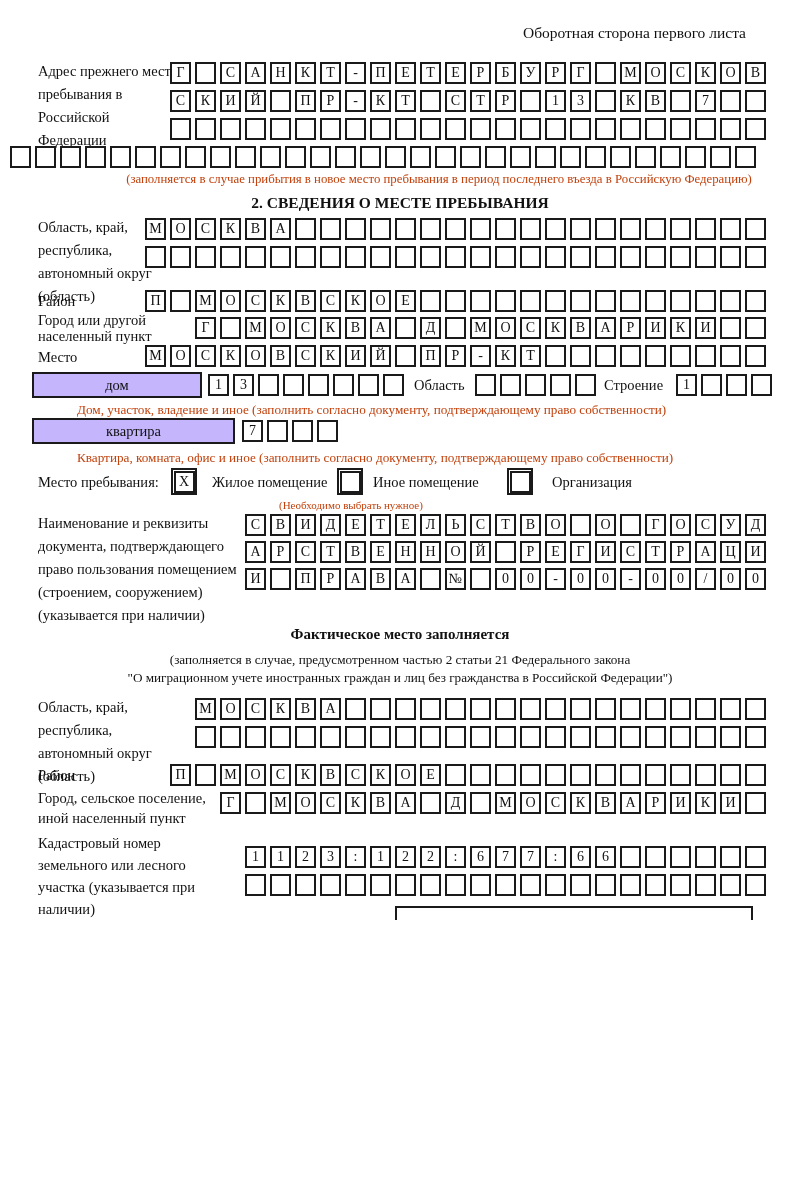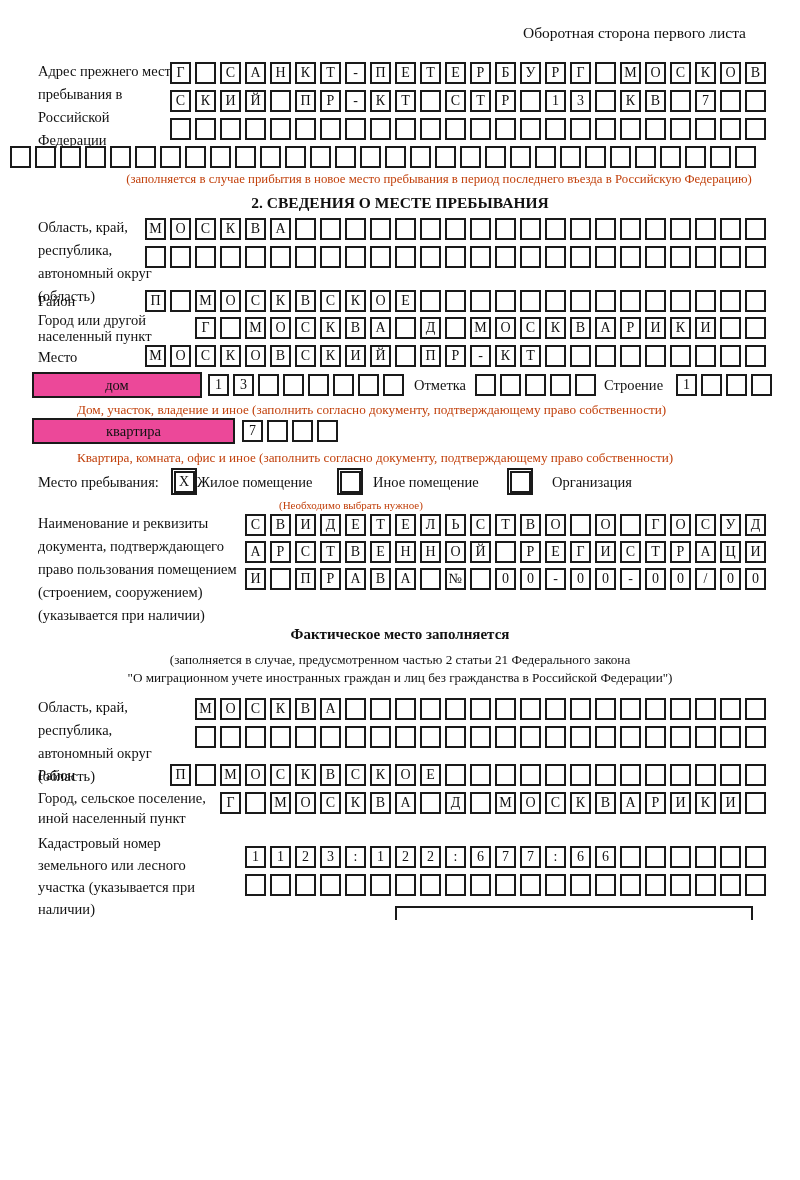--- a/index.html
+++ b/index.html
@@ -14,21 +14,21 @@
   .center{text-align:center;width:800px;left:0;}
   .sec-title{font-weight:bold;font-size:15.5px;}
   .cells{display:flex;gap:4px;}
   .cell{
     width:21px;height:22px;box-sizing:border-box;border:2px solid #1a1a1a;
     display:flex;align-items:center;justify-content:center;
     font-size:14px;line-height:1;background:#fff;flex:0 0 auto;
   }
   .widebox{
     box-sizing:border-box;border:2px solid #1a1a1a;height:26px;
-    display:flex;align-items:center;justify-content:center;font-size:14.5px;background:#ec4899;
+    display:flex;align-items:center;justify-content:center;font-size:14.5px;background:#c4b5fd;
   }
   .chk{
     width:26px;height:27px;box-sizing:border-box;border:2px solid #1a1a1a;
     display:flex;align-items:center;justify-content:center;font-size:15px;background:#fff;
   }
   .stamp{box-sizing:border-box;border:2px solid #1a1a1a;background:#fff;}
   .capt{font-size:13.2px;line-height:19px;text-align:center;}
 </style>
 </head>
 <body>
@@ -299,21 +299,21 @@
   <div class="abs cells" style="left:208px;top:374px;">
       <span class="cell">1</span>
       <span class="cell">3</span>
       <span class="cell"></span>
       <span class="cell"></span>
       <span class="cell"></span>
       <span class="cell"></span>
       <span class="cell"></span>
       <span class="cell"></span>
     </div>
-  <div class="abs flabel" style="left:414px;top:374px;">Отметка</div>
+  <div class="abs flabel" style="left:414px;top:374px;">Область</div>
   <div class="abs cells" style="left:475px;top:374px;">
       <span class="cell"></span>
       <span class="cell"></span>
       <span class="cell"></span>
       <span class="cell"></span>
       <span class="cell"></span>
     </div>
   <div class="abs flabel" style="left:604px;top:374px;">Строение</div>
   <div class="abs cells" style="left:676px;top:374px;">
       <span class="cell">1</span>
@@ -329,21 +329,21 @@
       <span class="cell"></span>
       <span class="cell"></span>
       <span class="cell"></span>
     </div>
   <div class="abs small-note" style="left:38px;top:450px;font-size:13.2px;">Квартира, комната, офис и иное (заполнить согласно документу, подтверждающему право собственности)</div>
 
   <div class="abs flabel" style="left:38px;top:471px;">Место пребывания:</div>
   <div class="abs chk" style="left:171px;top:468px;">
       <span class="cell">X</span>
     </div>
-  <div class="abs flabel" style="left:197px;top:471px;">Жилое помещение</div>
+  <div class="abs flabel" style="left:212px;top:471px;">Жилое помещение</div>
   <div class="abs chk" style="left:337px;top:468px;">
       <span class="cell"></span>
     </div>
   <div class="abs flabel" style="left:373px;top:471px;">Иное помещение</div>
   <div class="abs chk" style="left:507px;top:468px;">
       <span class="cell"></span>
     </div>
   <div class="abs flabel" style="left:552px;top:471px;">Организация</div>
   <div class="abs small-note" style="left:240px;top:499px;font-size:11px;">(Необходимо выбрать нужное)</div>
 

